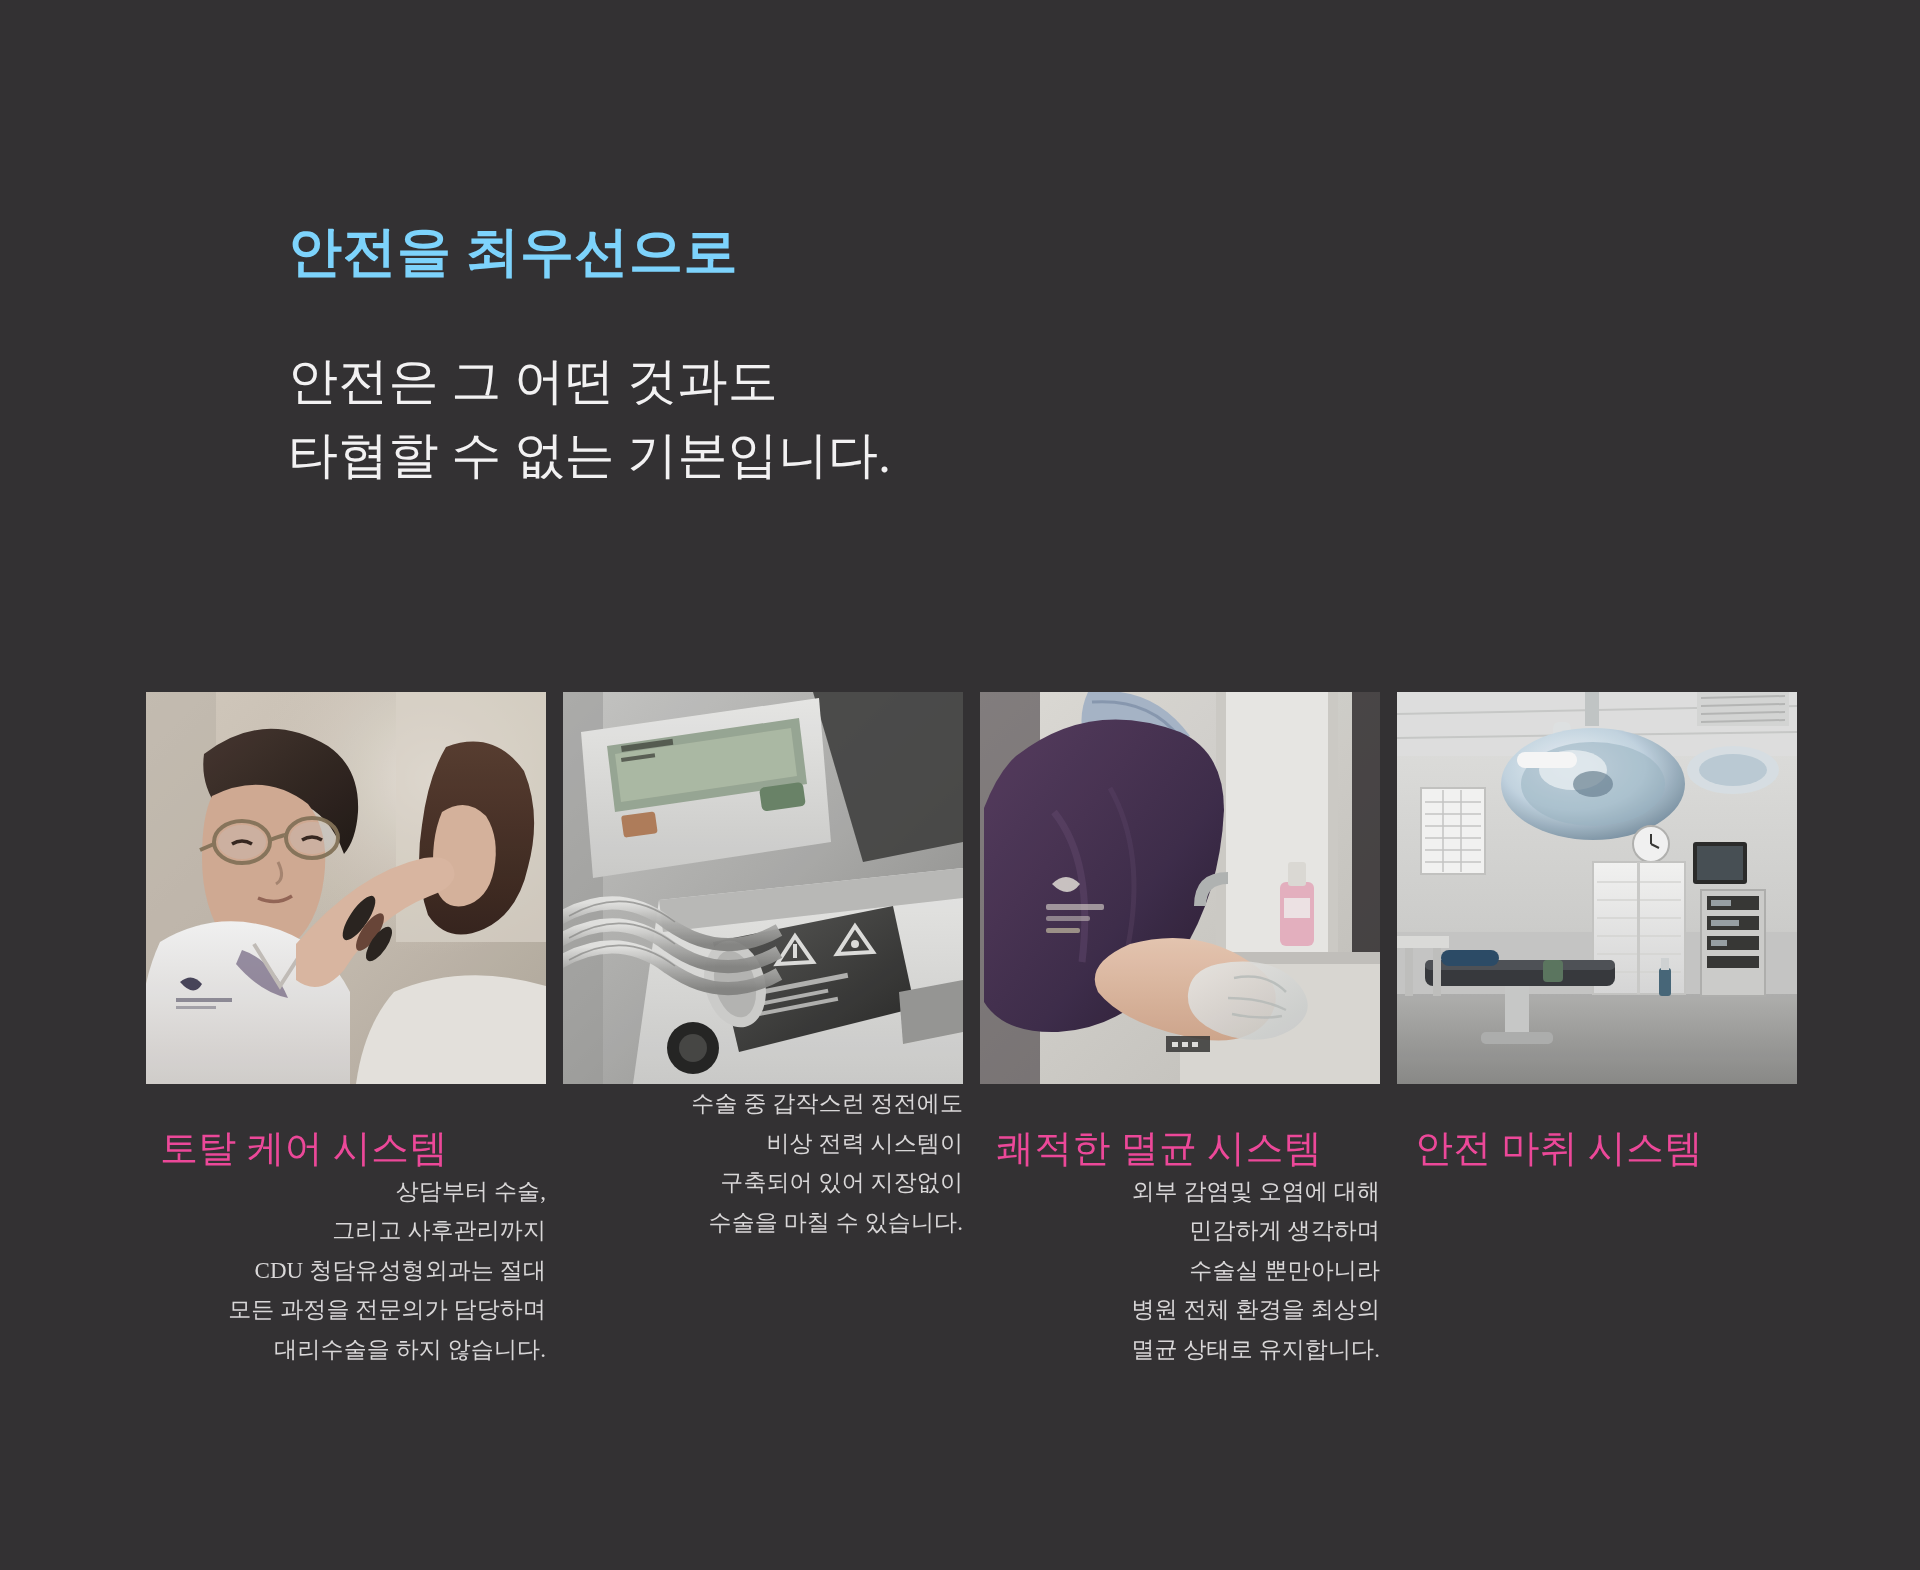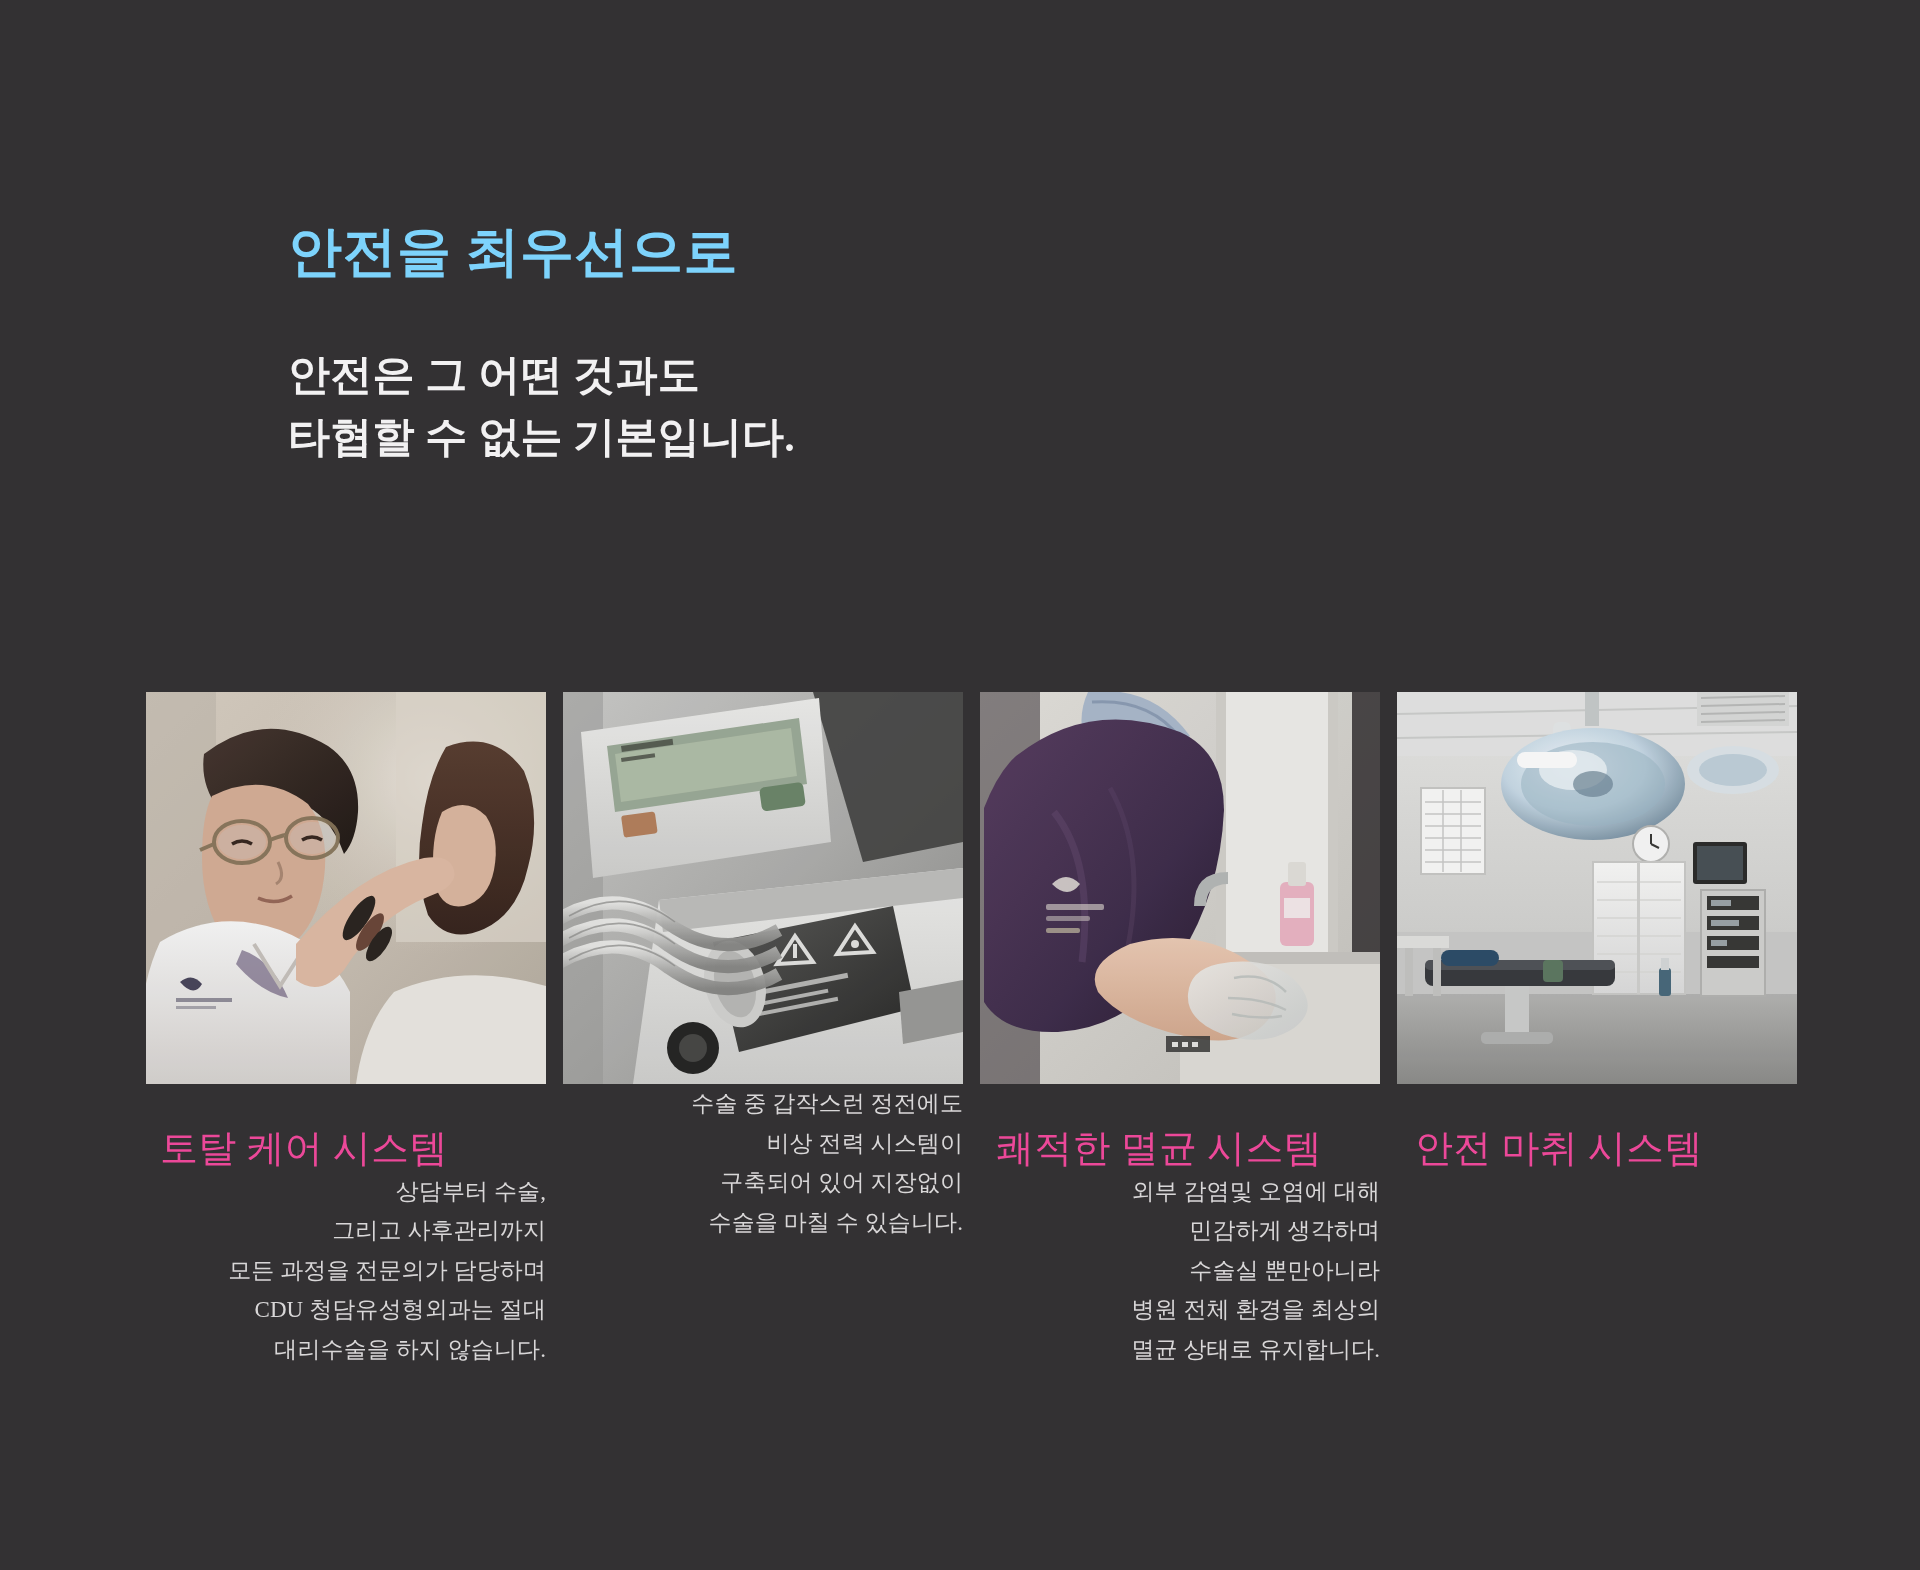--- a/index.html
+++ b/index.html
@@ -38,24 +38,24 @@
     line-height: 1.14;
     letter-spacing: 0.5px;
     color: #7dd3fc;
     font-weight: 700;
     white-space: nowrap;
   }
 
   .page-subtitle {
     margin-top: 60px;
     font-family: "Liberation Serif", "DejaVu Serif", serif;
-    font-size: 42px;
+    font-size: 50px;
     line-height: 1.48;
     color: #f2f1f2;
-    font-weight: 700;
+    font-weight: 400;
     letter-spacing: 0.2px;
   }
   .page-subtitle .sub-line { display: block; white-space: nowrap; }
 
   
   .cards {
     position: absolute;
     left: 146px;
     top: 692px;
     width: 1660px;
@@ -199,22 +199,22 @@
             <rect x="30" y="314" width="40" height="3" opacity="0.4"></rect>
           </g>
 
           <rect width="400" height="392" fill="#000" opacity="0.06"></rect>
         </svg>
       </div>
       <div class="card-title">토탈 케어 시스템</div>
       <div class="card-body">
         <span class="body-line">상담부터 수술,</span>
         <span class="body-line">그리고 사후관리까지</span>
+        <span class="body-line">CDU 청담유성형외과는 절대</span>
         <span class="body-line">모든 과정을 전문의가 담당하며</span>
-        <span class="body-line">CDU 청담유성형외과는 절대</span>
         <span class="body-line">대리수술을 하지 않습니다.</span>
       </div>
     </div>
 
     <div class="card card-2">
       <div class="card-photo">
         <svg viewBox="0 0 400 392" preserveAspectRatio="xMidYMid slice" aria-hidden="true">
           <defs>
             <linearGradient id="c2bg" x1="0" y1="0" x2="1" y2="1">
               <stop offset="0%" stop-color="#cfcfcd"></stop>

